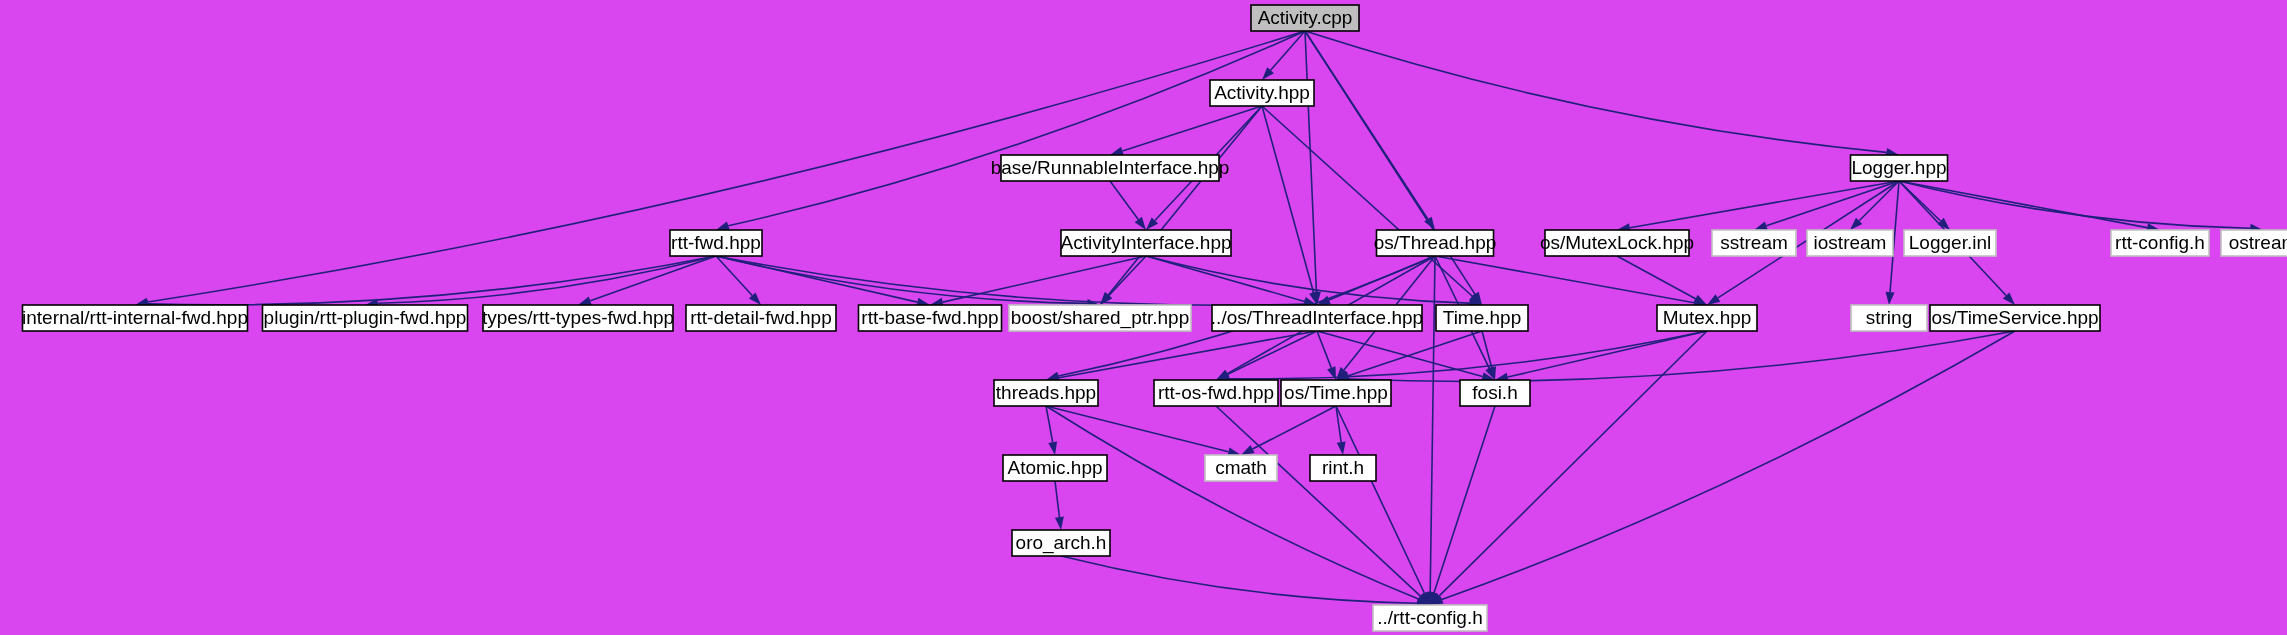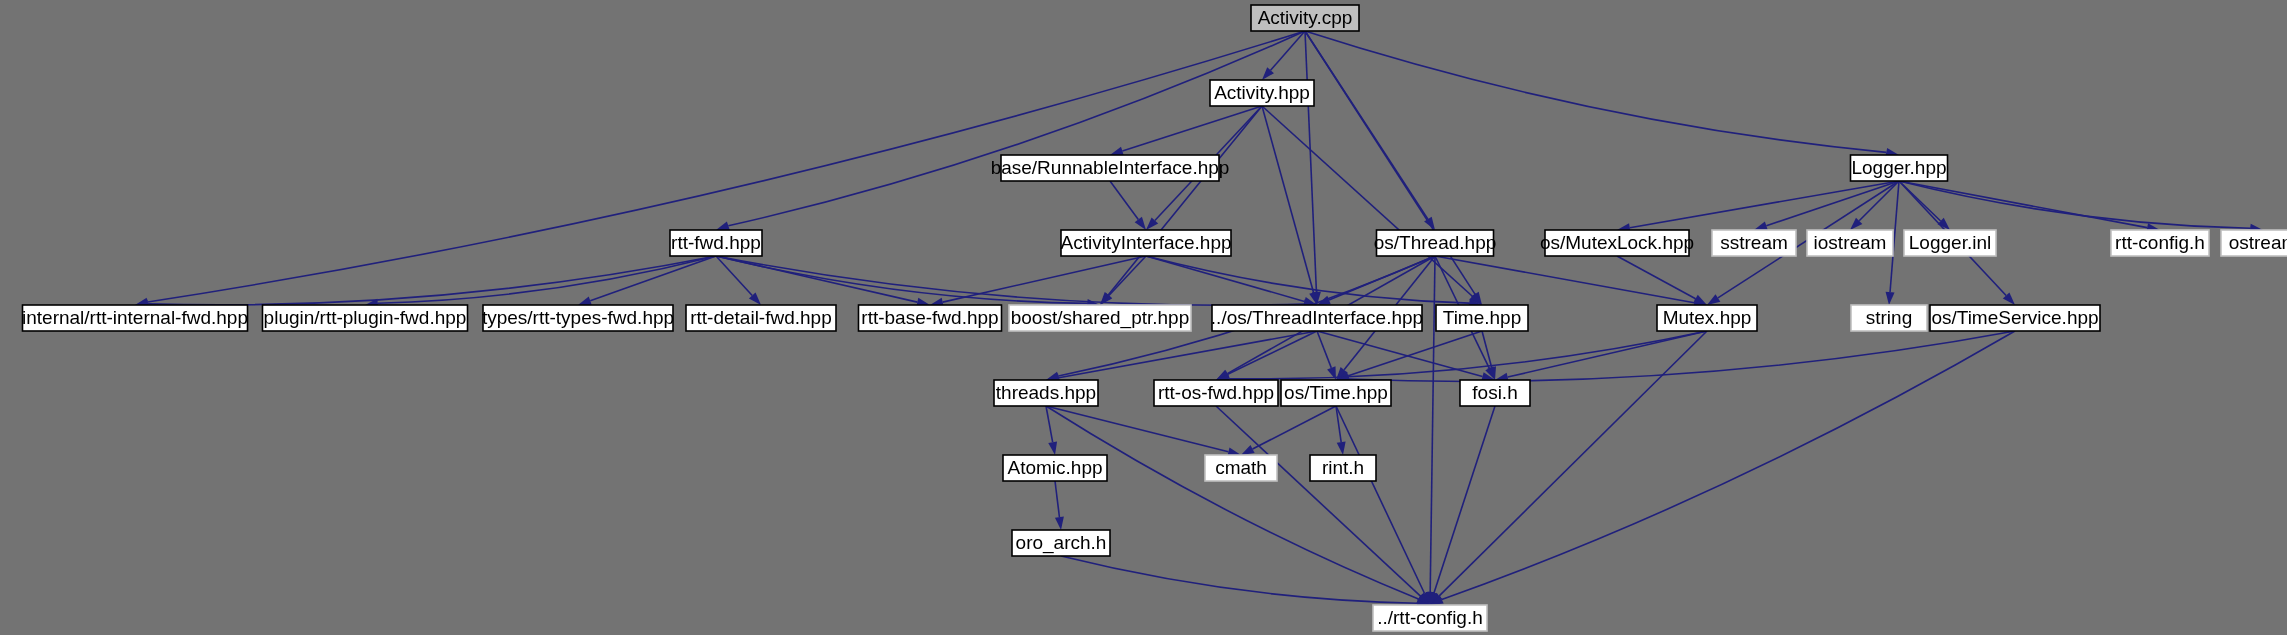--- a/index.html
+++ b/index.html
@@ -1,17 +1,17 @@
 <!DOCTYPE html>
 <html><head>
 <meta charset="utf-8">
 <style>
   html,body{margin:0;padding:0;background:#ffffff;}
   body{font-family:"Liberation Sans", sans-serif;}
-  #canvas{position:relative;width:2287px;height:635px;background:#737373;overflow:hidden;}
+  #canvas{position:relative;width:2287px;height:635px;background:#d946ef;overflow:hidden;}
   svg#graph{position:absolute;left:0;top:0;width:2287px;height:635px;}
   .edge{fill:none;stroke:#20207c;stroke-width:1.6px;}
   .arrow{fill:#20207c;stroke:none;}
   .node rect{stroke-width:1.6px;}
   .node text{font-family:"Liberation Sans", sans-serif;font-size:19px;fill:#000000;text-anchor:middle;dominant-baseline:middle;}
 </style>
 </head>
 <body>
 
 <div id="canvas">

